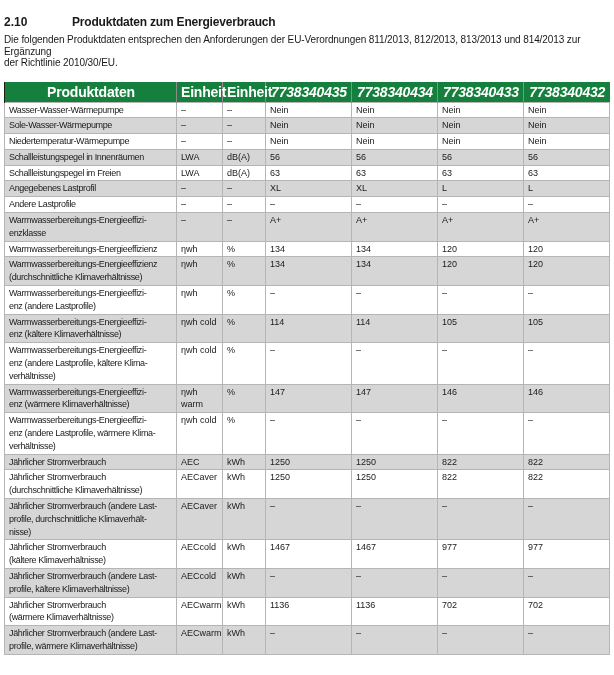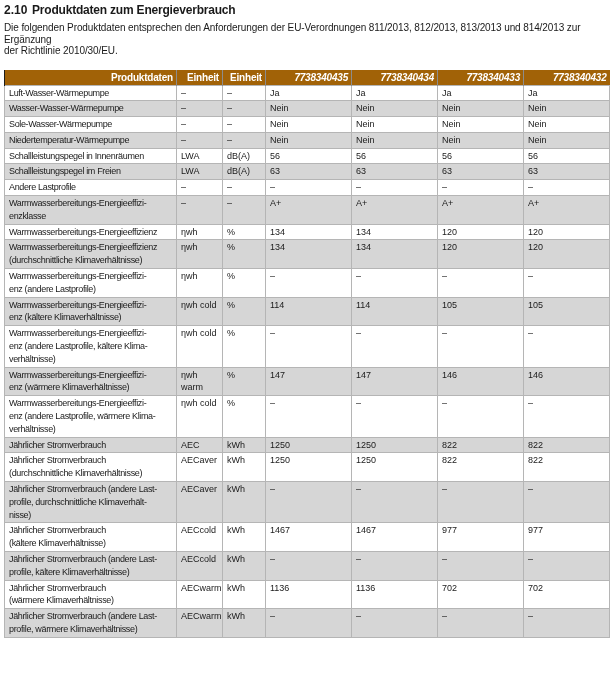--- a/index.html
+++ b/index.html
@@ -12,45 +12,46 @@
     -webkit-font-smoothing: antialiased;
   }
   .page { padding: 3px 3px 0 4px; }
 
   .heading {
     display: flex;
     align-items: baseline;
     font-weight: bold;
     font-size: 12px;
     line-height: 14px;
-    margin-top: 0;
+    margin-top: 12px;
+    gap: 40px;
   }
   .heading .secnum { width: 28px; flex: 0 0 28px; }
   .heading .title  { letter-spacing: -0.2px; }
 
   .intro {
     font-size: 10px;
     line-height: 11.5px;
     margin: 5px 0 0 0;
     white-space: pre-line;
     letter-spacing: -0.1px;
   }
 
   table.product-table {
     border-collapse: collapse;
     table-layout: fixed;
     width: 605px;
     margin-top: 13px;
   }
   .product-table th {
-    background: #a16207;
+    background: #15803d;
     color: #ffffff;
-    font-size: 10px;
+    font-size: 14px;
     font-weight: bold;
-    text-align: right;
+    text-align: center;
     vertical-align: top;
     padding: 2px 3px 2px 4px;
     border-left: 1px solid #8c8c8c;
     letter-spacing: -0.2px;
   }
   .product-table th:first-child { border-left: 1px solid #1d1d1b; }
   .product-table th.c-num { font-style: italic; }
 
   .product-table td {
     font-size: 9px;
@@ -93,29 +94,20 @@
         <th>Einheit</th>
         <th>Einheit</th>
         <th class="c-num">7738340435</th>
         <th class="c-num">7738340434</th>
         <th class="c-num">7738340433</th>
         <th class="c-num">7738340432</th>
       </tr>
     </thead>
     <tbody id="tbody">
         <tr>
-          <td class="td-label">Luft-Wasser-Wärmepumpe</td>
-          <td class="td-symbol">–</td>
-          <td class="td-unit">–</td>
-          <td class="td-value">Ja</td>
-          <td class="td-value">Ja</td>
-          <td class="td-value">Ja</td>
-          <td class="td-value">Ja</td>
-        </tr>
-        <tr>
           <td class="td-label">Wasser-Wasser-Wärmepumpe</td>
           <td class="td-symbol">–</td>
           <td class="td-unit">–</td>
           <td class="td-value">Nein</td>
           <td class="td-value">Nein</td>
           <td class="td-value">Nein</td>
           <td class="td-value">Nein</td>
         </tr>
         <tr>
           <td class="td-label">Sole-Wasser-Wärmepumpe</td>
@@ -147,20 +139,29 @@
         <tr>
           <td class="td-label">Schallleistungspegel im Freien</td>
           <td class="td-symbol">LWA</td>
           <td class="td-unit">dB(A)</td>
           <td class="td-value">63</td>
           <td class="td-value">63</td>
           <td class="td-value">63</td>
           <td class="td-value">63</td>
         </tr>
         <tr>
+          <td class="td-label">Angegebenes Lastprofil</td>
+          <td class="td-symbol">–</td>
+          <td class="td-unit">–</td>
+          <td class="td-value">XL</td>
+          <td class="td-value">XL</td>
+          <td class="td-value">L</td>
+          <td class="td-value">L</td>
+        </tr>
+        <tr>
           <td class="td-label">Andere Lastprofile</td>
           <td class="td-symbol">–</td>
           <td class="td-unit">–</td>
           <td class="td-value">–</td>
           <td class="td-value">–</td>
           <td class="td-value">–</td>
           <td class="td-value">–</td>
         </tr>
         <tr>
           <td class="td-label">Warmwasserbereitungs-Energieeffizi-

